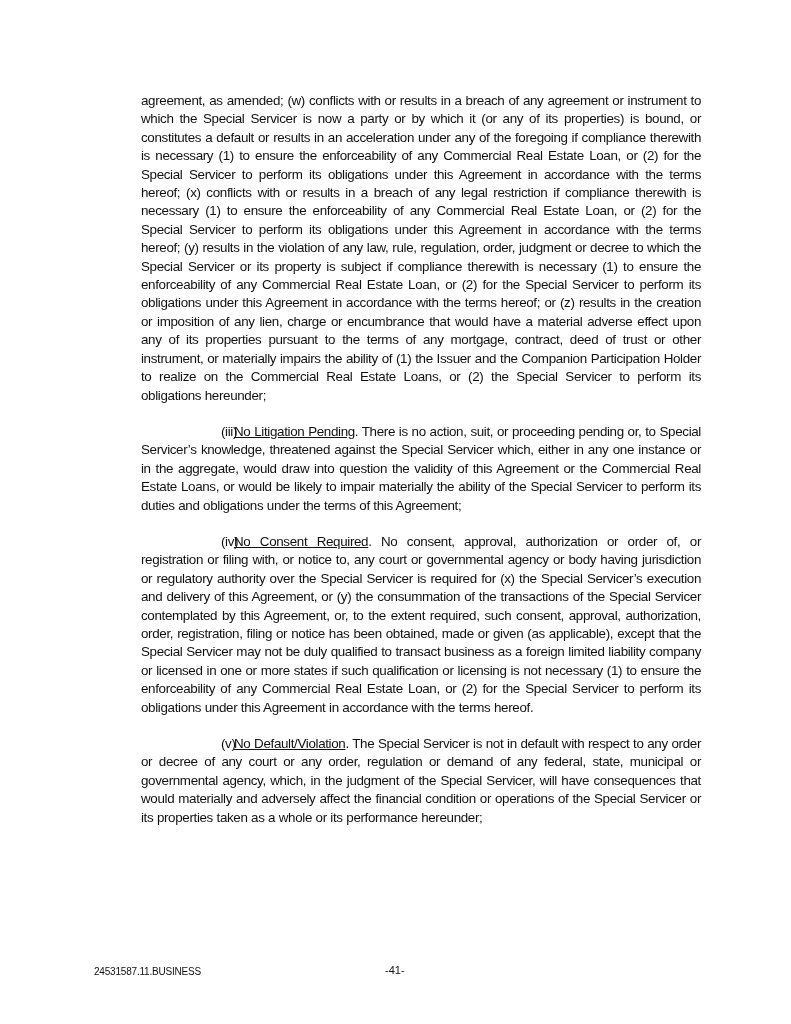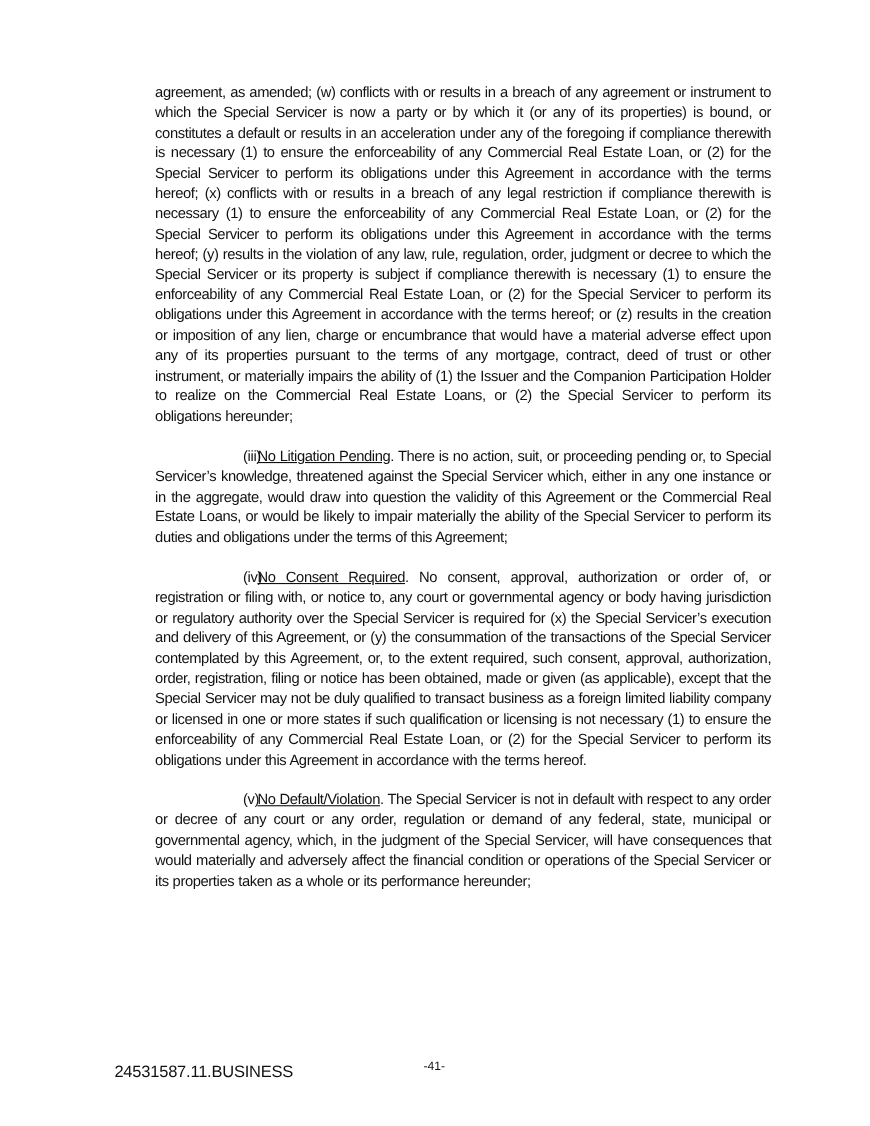--- a/index.html
+++ b/index.html
@@ -1,32 +1,32 @@
 <!DOCTYPE html>
 <html><head>
 <meta charset="utf-8">
 <style>
   html, body { margin: 0; padding: 0; background: #ffffff; }
   body { width: 791px; height: 1024px; position: relative; overflow: hidden; }
   .page {
     position: absolute; left: 0; top: 0; width: 791px; height: 1024px; background: #fff;
   }
   .body-text {
-    position: absolute; left: 141px; top: 75px; width: 560px;
+    position: absolute; left: 141px; top: 92px; width: 560px;
     font-family: "Liberation Sans", sans-serif;
     font-size: 13.4px; line-height: 18.4px; color: #111;
     text-align: justify; letter-spacing: -0.35px; word-spacing: 0.2px;
   }
   .para { margin: 0 0 18px 0; }
   .para.sub { text-indent: 40px; }
   .enum { display: inline-block; width: 53px; }
   .heading { text-decoration: underline; }
   .footer-id {
-    position: absolute; left: 104px; top: 966px;
-    font-family: "Liberation Sans", sans-serif; font-size: 15px; color: #111; letter-spacing: -0.2px;
+    position: absolute; left: 94px; top: 966px;
+    font-family: "Liberation Sans", sans-serif; font-size: 10px; color: #111; letter-spacing: -0.2px;
   }
   .footer-page {
     position: absolute; left: 385px; top: 964px;
     font-family: "Liberation Sans", sans-serif; font-size: 11px; color: #111;
   }
 </style>
 </head>
 <body>
 
 <div class="page">

